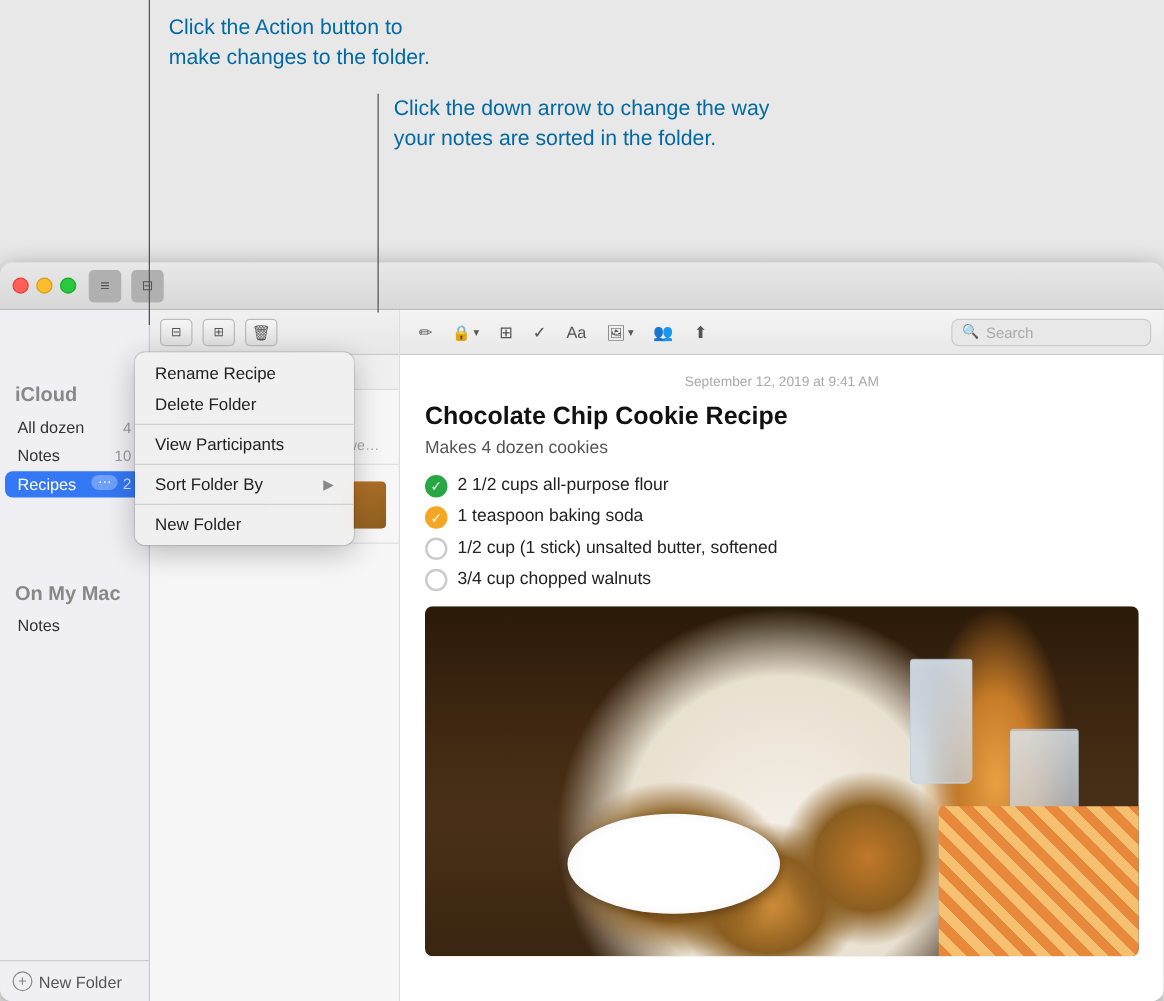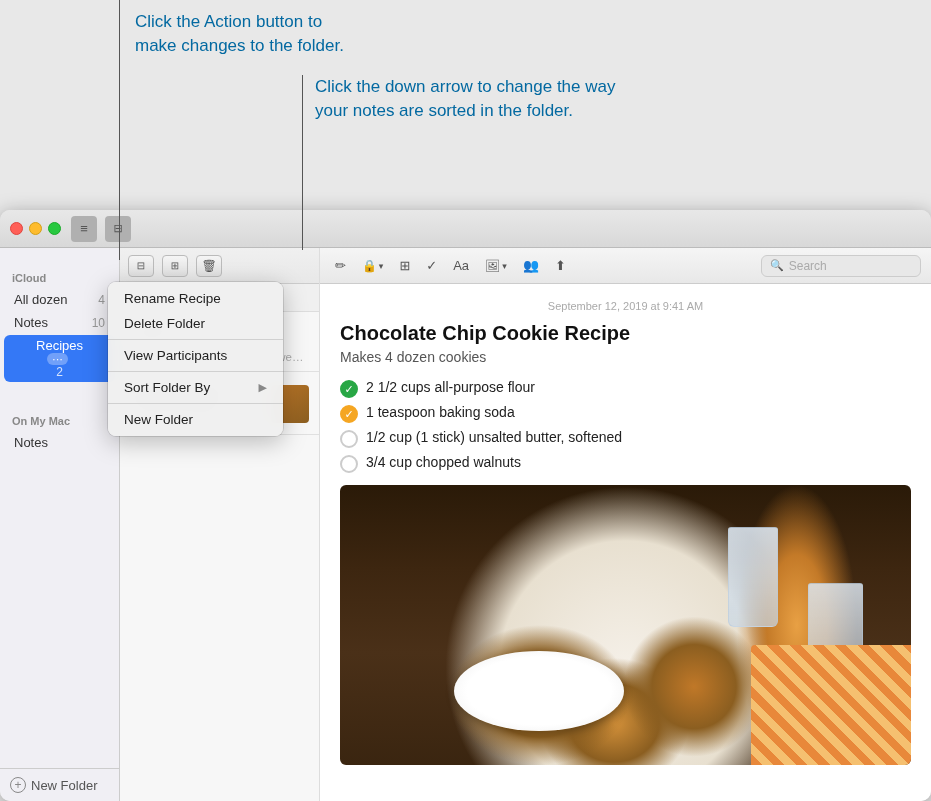--- a/index.html
+++ b/index.html
@@ -86,55 +86,55 @@
     
     .sidebar {
       width: 120px;
       background: #f0eff4;
       border-right: 1px solid #ccc;
       display: flex;
       flex-direction: column;
       flex-shrink: 0;
     }
     .sidebar-section-header {
-      font-size: 11px;
+      font-size: 16px;
       color: #888;
       font-weight: 600;
       padding: 24px 12px 4px 12px;
       text-transform: none;
+      margin-top: 36px;
     }
     .sidebar-item {
       display: flex;
       align-items: center;
       justify-content: space-between;
       padding: 3px 10px;
       font-size: 13px;
       color: #333;
       cursor: pointer;
       border-radius: 6px;
       margin: 1px 4px;
     }
     .sidebar-item-label { flex: 1; }
     .sidebar-item-count {
       font-size: 12px;
       color: #999;
     }
 
     .sidebar-recipes-row {
       display: flex;
-      align-items: center;
+      align-items: flex-start;
       padding: 3px 10px;
       font-size: 13px;
       color: white;
       cursor: pointer;
       border-radius: 6px;
       margin: 1px 4px;
       background: #3478f6;
       position: relative;
-      flex-direction: column;
     }
     .recipes-label { flex: 1; }
     .recipes-dots {
       background: rgba(255,255,255,0.3);
       border-radius: 10px;
       padding: 0px 5px;
       font-size: 11px;
       color: white;
       margin-right: 4px;
     }

